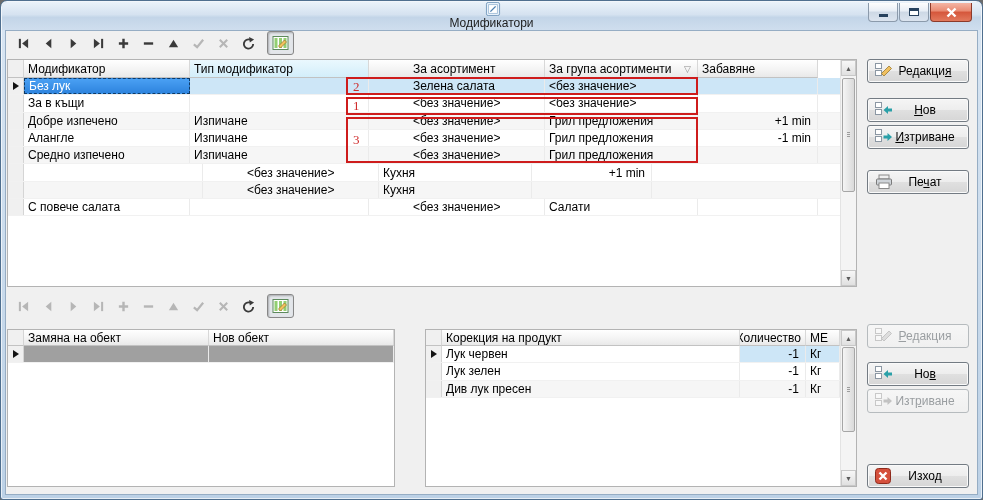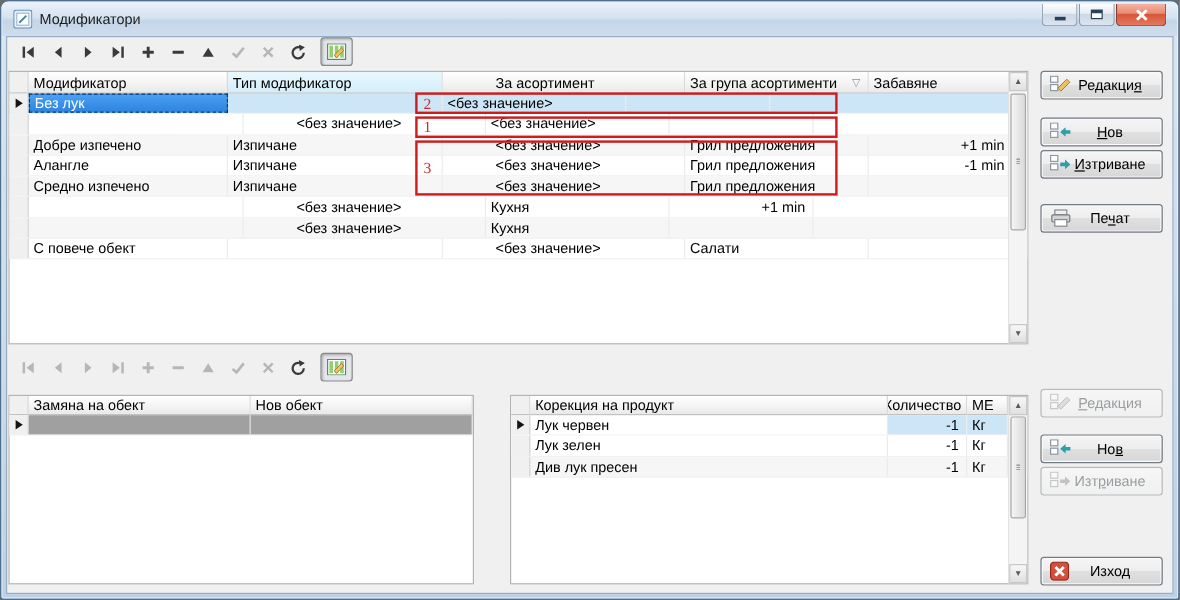--- a/index.html
+++ b/index.html
@@ -3,21 +3,21 @@
 <meta charset="utf-8">
 <style>
   html,body{margin:0;padding:0;background:#6b6b6b;font-family:"Liberation Sans",sans-serif;}
   *{box-sizing:border-box;}
   #stage{position:relative;width:983px;height:500px;overflow:hidden;}
   
   .frame{position:absolute;inset:0;border-radius:7px 7px 3px 3px;background:linear-gradient(#d9e6f3,#bcd1e6);
          border:1px solid #4f6f8f;box-shadow:inset 0 0 0 1px rgba(255,255,255,.65);}
   .clientbg{position:absolute;left:4px;top:29px;right:4px;bottom:4px;background:#f0f0f0;border:1px solid #96adc4;}
   .titlebar{position:absolute;left:1px;top:1px;right:1px;height:28px;border-radius:6px 6px 0 0;
-            background:linear-gradient(#eaf2fa,#d5e2f0 45%,#c3d5e8 55%,#cfdeee);display:flex;align-items:center;}
+            background:linear-gradient(#eaf2fa,#d5e2f0 45%,#c3d5e8 55%,#cfdeee);display:flex;align-items:center;flex-direction:column;}
   .title-ico{width:16px;height:16px;margin:0 6px 0 9px;}
   .title-text{font-size:12px;color:#1c1c1c;}
   .wctl{position:absolute;top:1px;right:9px;display:flex;gap:1px;}
   .wbtn{height:19px;border:1px solid #8b9aab;border-top:none;border-radius:0 0 4px 4px;
         background:linear-gradient(#fdfdfd,#e7edf5 45%,#cdd8e5 50%,#dbe4ef);display:flex;align-items:center;justify-content:center;}
   .wbtn.minb,.wbtn.maxb{width:30px;}
   .wbtn.closeb{width:42px;border-color:#8c3a2a;background:linear-gradient(#f4b5a4,#e98a72 45%,#d5563b 50%,#e2795d);}
   .glyph-min{width:9px;height:3px;background:#28425e;margin-top:6px;}
   .glyph-max{width:10px;height:8px;border:1px solid #28425e;border-top:3px solid #28425e;background:#fff;}
   
@@ -45,21 +45,21 @@
   .grow.sel{background:#cde6f7;}
   .gc{height:100%;border-right:1px solid #ebebeb;padding:0 4px;display:flex;align-items:center;
       font-size:12px;color:#000;white-space:nowrap;overflow:hidden;}
   .gc.right{justify-content:flex-end;padding-right:6px;}
   .gind{width:16px;background:#f0f0f0;border-right:1px solid #d5d5d5;display:flex;align-items:center;justify-content:center;padding:0;}
   .rmark{width:0;height:0;border-left:6px solid #141414;border-top:4px solid transparent;border-bottom:4px solid transparent;}
   .focuscell{background:linear-gradient(#4aa0f3,#2e84de);color:#fff;border:1px dashed #0e3a66;}
   .grayrow .gc{background:#a0a0a0;}
   .selblue{background:#cde6f7;}
   
-  .c-mod{width:166px;} .c-type{width:179px;} .c-assort{width:202px;padding-left:44px;} .c-group{width:153px;} .c-delay{width:120px;}
+  .c-mod{width:166px;} .c-type{width:179px;} .c-assort{width:176px;padding-left:44px;} .c-group{width:153px;} .c-delay{width:120px;}
   
   .c-rep{width:185px;} .c-new{width:185px;}
   .c-prod{width:298px;} .c-qty{width:66px;} .c-unit{width:34px;}
   
   .vscroll{position:absolute;top:0;right:0;bottom:0;width:16px;background:#f4f4f4;border-left:1px solid #e3e3e3;}
   .sbtn{position:absolute;left:0;right:0;height:16px;background:linear-gradient(#f7f7f7,#e0e0e0);border:1px solid #c8c8c8;
         display:flex;align-items:center;justify-content:center;font-size:7px;color:#5a5a5a;}
   .sbtn.up{top:0;} .sbtn.down{bottom:0;}
   .sthumb{position:absolute;left:1px;right:1px;background:linear-gradient(90deg,#f5f5f5,#dadada);border:1px solid #a6a6a6;border-radius:2px;}
   .sgrip{position:absolute;left:4px;right:4px;top:50%;height:5px;margin-top:-3px;
@@ -252,25 +252,27 @@
             <span>Забавяне</span>
           </div>
     </div>
 
     <div class="grow sel">
       <div class="gc gind">
             <span class="rmark"></span>
           </div>
       <div class="gc c-mod focuscell">Без лук</div>
       <div class="gc c-type"></div>
+      <div class="gc c-assort">Зелена салата</div>
       <div class="gc c-group">&lt;без значение&gt;</div>
       <div class="gc c-delay right"></div>
     </div>
     <div class="grow">
       <div class="gc gind"></div>
+      <div class="gc c-mod">За в къщи</div>
       <div class="gc c-type"></div>
       <div class="gc c-assort">&lt;без значение&gt;</div>
       <div class="gc c-group">&lt;без значение&gt;</div>
       <div class="gc c-delay right"></div>
     </div>
     <div class="grow alt">
       <div class="gc gind"></div>
       <div class="gc c-mod">Добре изпечено</div>
       <div class="gc c-type">Изпичане</div>
       <div class="gc c-assort">&lt;без значение&gt;</div>
@@ -302,21 +304,21 @@
     </div>
     <div class="grow alt">
       <div class="gc gind"></div>
       <div class="gc c-type"></div>
       <div class="gc c-assort">&lt;без значение&gt;</div>
       <div class="gc c-group">Кухня</div>
       <div class="gc c-delay right"></div>
     </div>
     <div class="grow">
       <div class="gc gind"></div>
-      <div class="gc c-mod">С повече обект</div>
+      <div class="gc c-mod">С повече салата</div>
       <div class="gc c-type"></div>
       <div class="gc c-assort">&lt;без значение&gt;</div>
       <div class="gc c-group">Салати</div>
       <div class="gc c-delay right"></div>
     </div>
 
     <div class="vscroll">
       <div class="sbtn up">
             <span>▲</span>
           </div>

